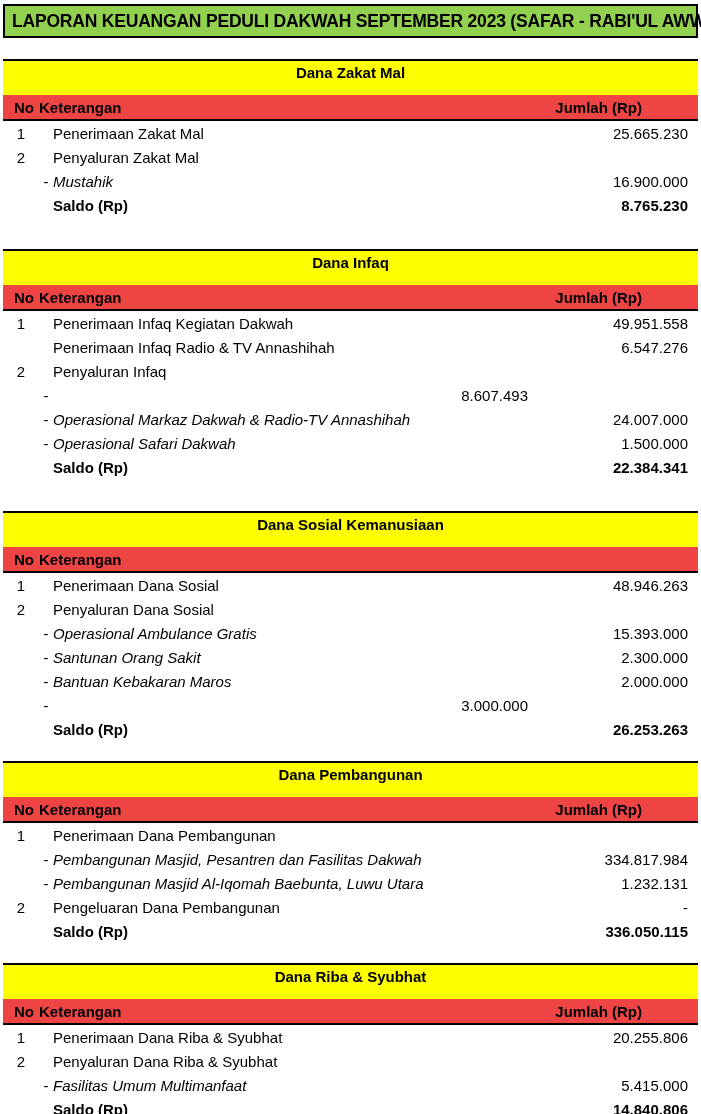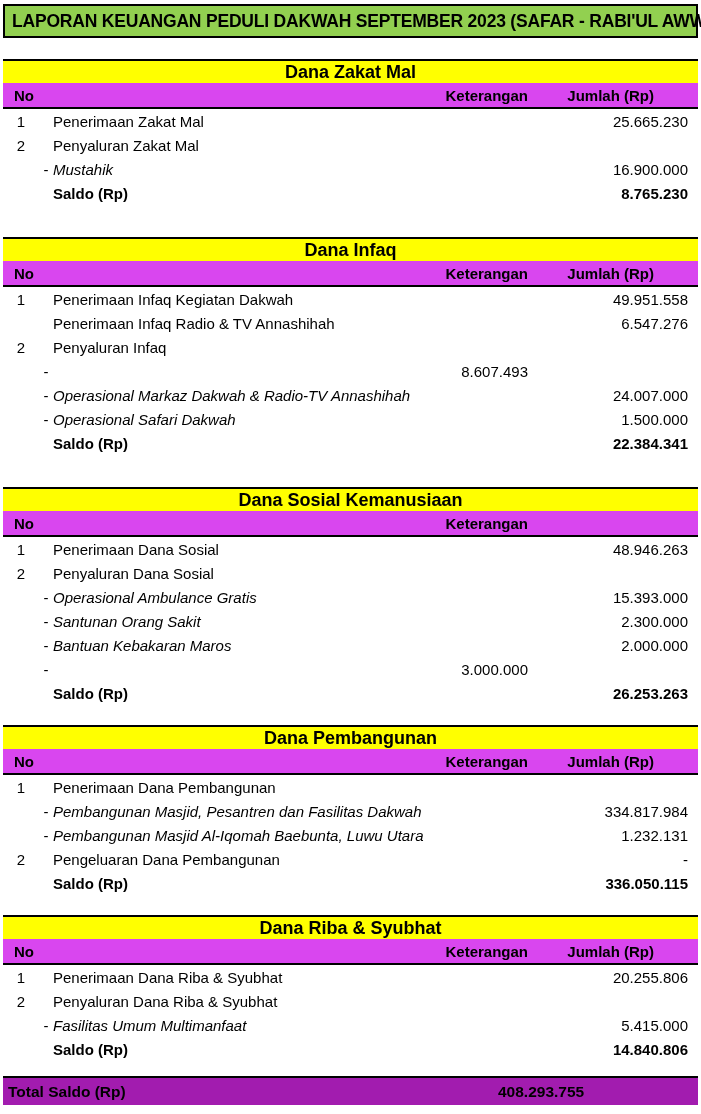--- a/index.html
+++ b/index.html
@@ -26,39 +26,39 @@
 
   
   .section { margin-top: 32px; }
   .section:nth-child(1) { margin-top: 21px; }
   .section:nth-child(3) { margin-top: 32px; }
   .section:nth-child(4), .section:nth-child(5) { margin-top: 20px; }
 
   .sec-title {
     background: #FFFF00;
     border-top: 2px solid #000;
-    height: 24px;
+    height: 36px;
     line-height: 23px;
     text-align: center;
     font-weight: bold;
-    font-size: 18px;
+    font-size: 15px;
   }
   .sec-header {
-    background: #d946ef;
+    background: #ef4444;
     border-bottom: 2px solid #000;
     height: 26px;
     display: grid;
     grid-template-columns: 36px 1fr 170px;
     align-items: center;
     font-weight: bold;
     font-size: 15px;
   }
   .sec-header .col-no { padding-left: 11px; }
-  .sec-header .col-ket { text-align: right; }
-  .sec-header .col-jml { text-align: right; padding-right: 44px; }
+  .sec-header .col-ket { text-align: left; }
+  .sec-header .col-jml { text-align: right; padding-right: 56px; }
 
   .row {
     height: 24px;
     display: grid;
     grid-template-columns: 36px 14px 1fr 160px;
     align-items: center;
     font-size: 15px;
   }
   .row .no { text-align: center; }
   .row .dash { text-align: center; }

